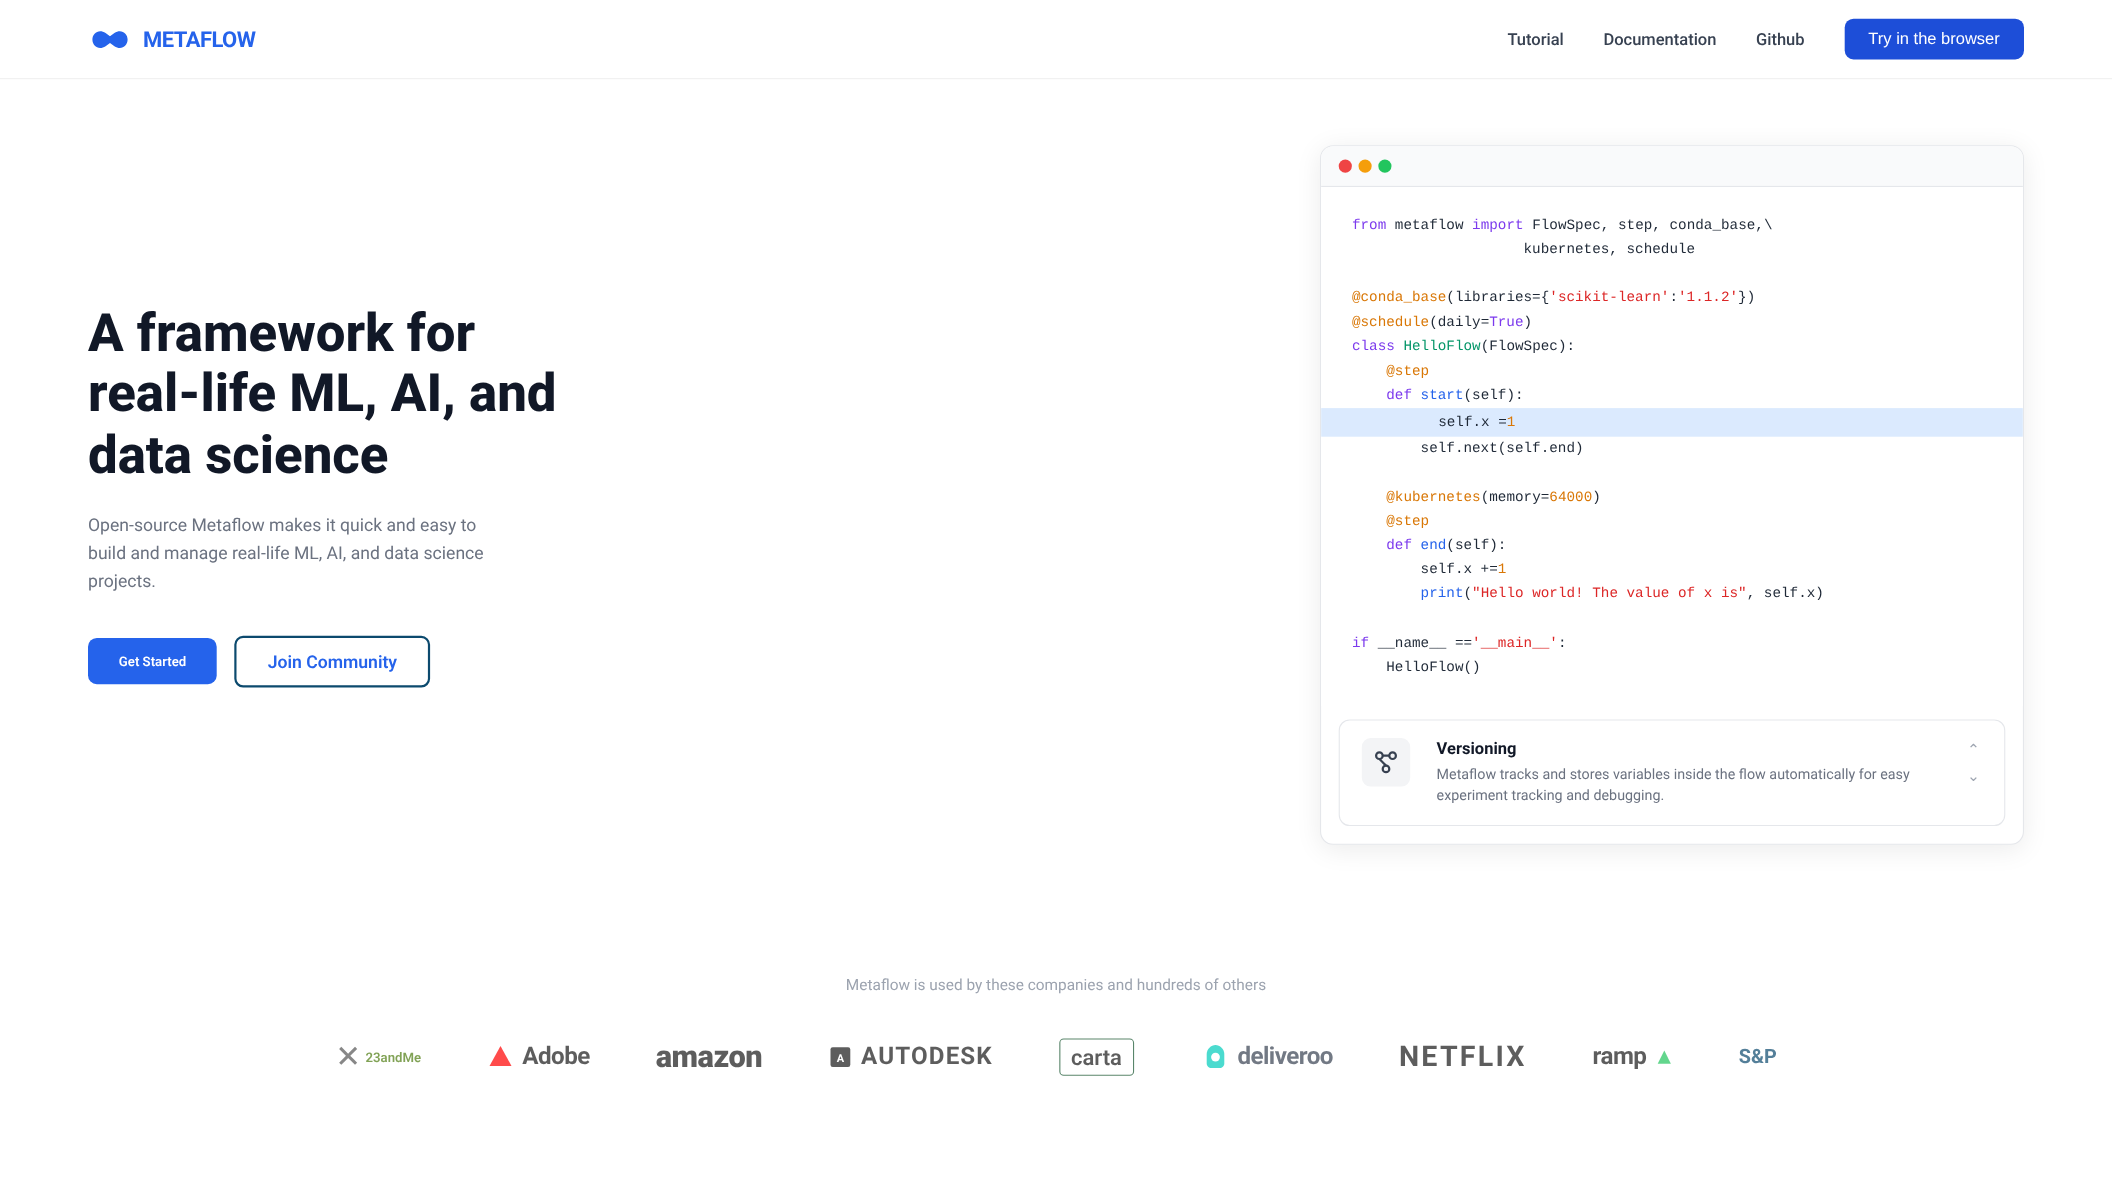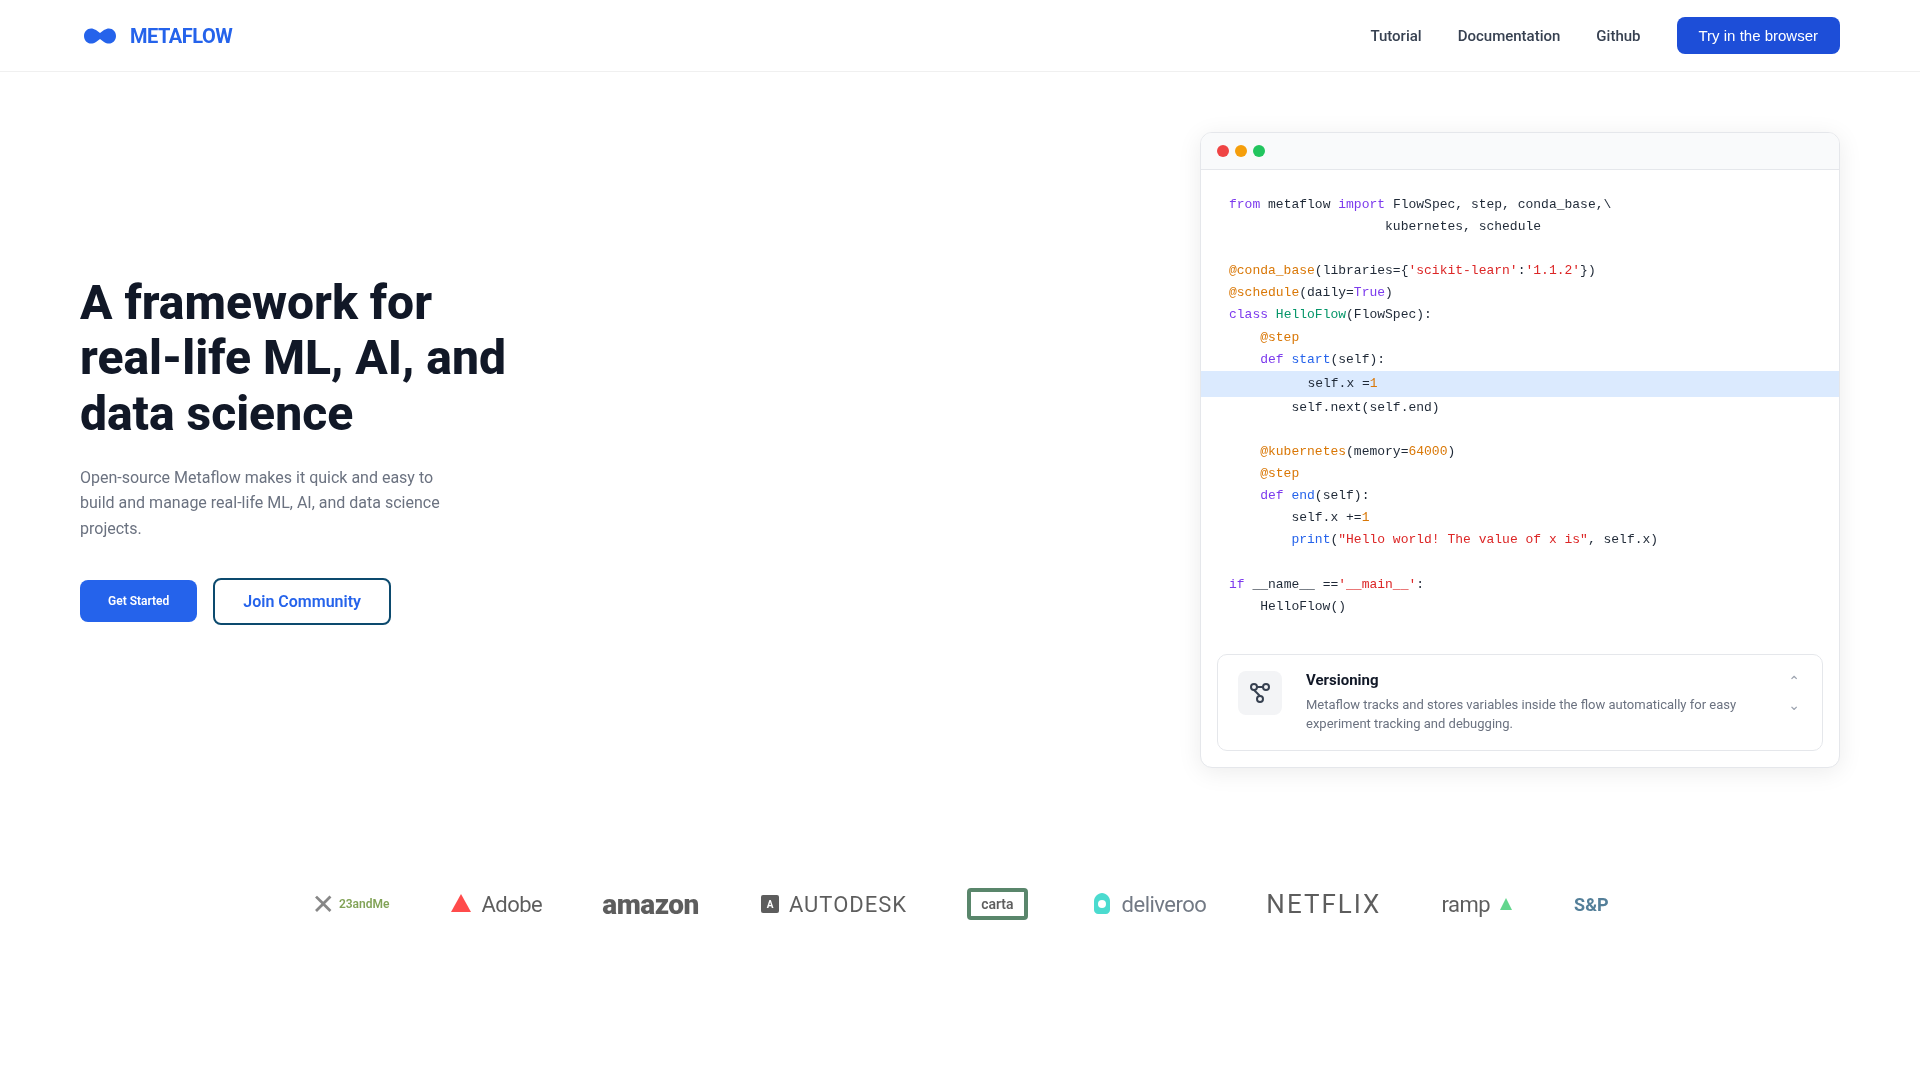--- a/index.html
+++ b/index.html
@@ -82,21 +82,21 @@
     .versioning-title { font-size: 15px; font-weight: 700; color: #111827; margin-bottom: 6px; }
     .versioning-desc { font-size: 13px; color: #6b7280; line-height: 1.5; }
     .versioning-chevrons { display: flex; flex-direction: column; gap: 4px; align-items: center; }
     .chevron-btn { background: none; border: none; cursor: pointer; color: #9ca3af; font-size: 14px; padding: 2px; }
 
     
     .logos-section { padding: 40px 80px 60px; text-align: center; }
     .logos-tagline { font-size: 14px; color: #9ca3af; margin-bottom: 40px; }
     .logos-row { display: flex; align-items: center; justify-content: center; gap: 60px; flex-wrap: wrap; }
     .logo-item { display: flex; align-items: center; gap: 8px; opacity: 0.7; }
-    .logo-text { font-size: 22px; font-weight: 400; color: #374151; letter-spacing: -0.5px; }
+    .logo-text { font-size: 22px; font-weight: 700; color: #374151; letter-spacing: -0.5px; }
     .logo-text.netflix { font-size: 26px; color: #1a1a1a; letter-spacing: 2px; }
     .logo-text.amazon { font-size: 28px; font-weight: 900; color: #1a1a1a; }
     .logo-text.adobe { color: #1a1a1a; }
     .logo-text.autodesk { color: #1a1a1a; letter-spacing: 1px; }
     .logo-text.ramp { color: #1a1a1a; }
 
     
     .logo-23andme { display: flex; align-items: center; gap: 4px; }
     .logo-23andme-x { font-size: 28px; font-weight: 300; color: #555; }
     .logo-23andme-text { font-size: 12px; font-weight: 600; color: #4d7c0f; text-align: right; }
@@ -233,20 +233,21 @@
         <div class="versioning-chevrons">
           <button class="chevron-btn">⌃</button>
           <button class="chevron-btn">⌄</button>
         </div>
       </div>
     </div>
   </div>
 </section>
 
 <section class="logos-section">
+  <p class="logos-tagline">Metaflow is used by these companies and hundreds of others</p>
   <div class="logos-row">
 
     <div class="logo-23andme logo-item">
       <span class="logo-23andme-x">✕</span>
       <span class="logo-23andme-text">23andMe</span>
     </div>
 
     <div class="logo-item">
       <svg width="24" height="24" viewBox="0 0 24 24" fill="#FF0000">
         <polygon points="12,2 22,20 2,20"></polygon>
@@ -260,21 +261,21 @@
 
     <div class="logo-item">
       <svg width="22" height="22" viewBox="0 0 22 22">
         <rect x="2" y="2" width="18" height="18" rx="2" fill="#1a1a1a"></rect>
         <text x="11" y="15" text-anchor="middle" fill="white" font-size="10" font-weight="bold">A</text>
       </svg>
       <span class="logo-text autodesk">AUTODESK</span>
     </div>
 
     <div class="logo-item">
-      <span style="border:4px solid #14532d; padding:4px 10px; border-radius:4px; font-size:14px; font-weight:600; color:#1a1a1a;">carta</span>
+      <span style="border:1px solid #14532d; padding:4px 10px; border-radius:4px; font-size:20px; font-weight:600; color:#1a1a1a;">carta</span>
     </div>
 
     <div class="logo-deliveroo logo-item">
       <svg width="28" height="28" viewBox="0 0 28 28">
         <path d="M14 3 C10 3 6 7 6 11 L6 20 C6 22 8 24 10 24 L18 24 C20 24 22 22 22 20 L22 11 C22 7 18 3 14 3Z" fill="#00CCBC"></path>
         <circle cx="14" cy="14" r="4" fill="white"></circle>
       </svg>
       <span class="logo-text">deliveroo</span>
     </div>
 

